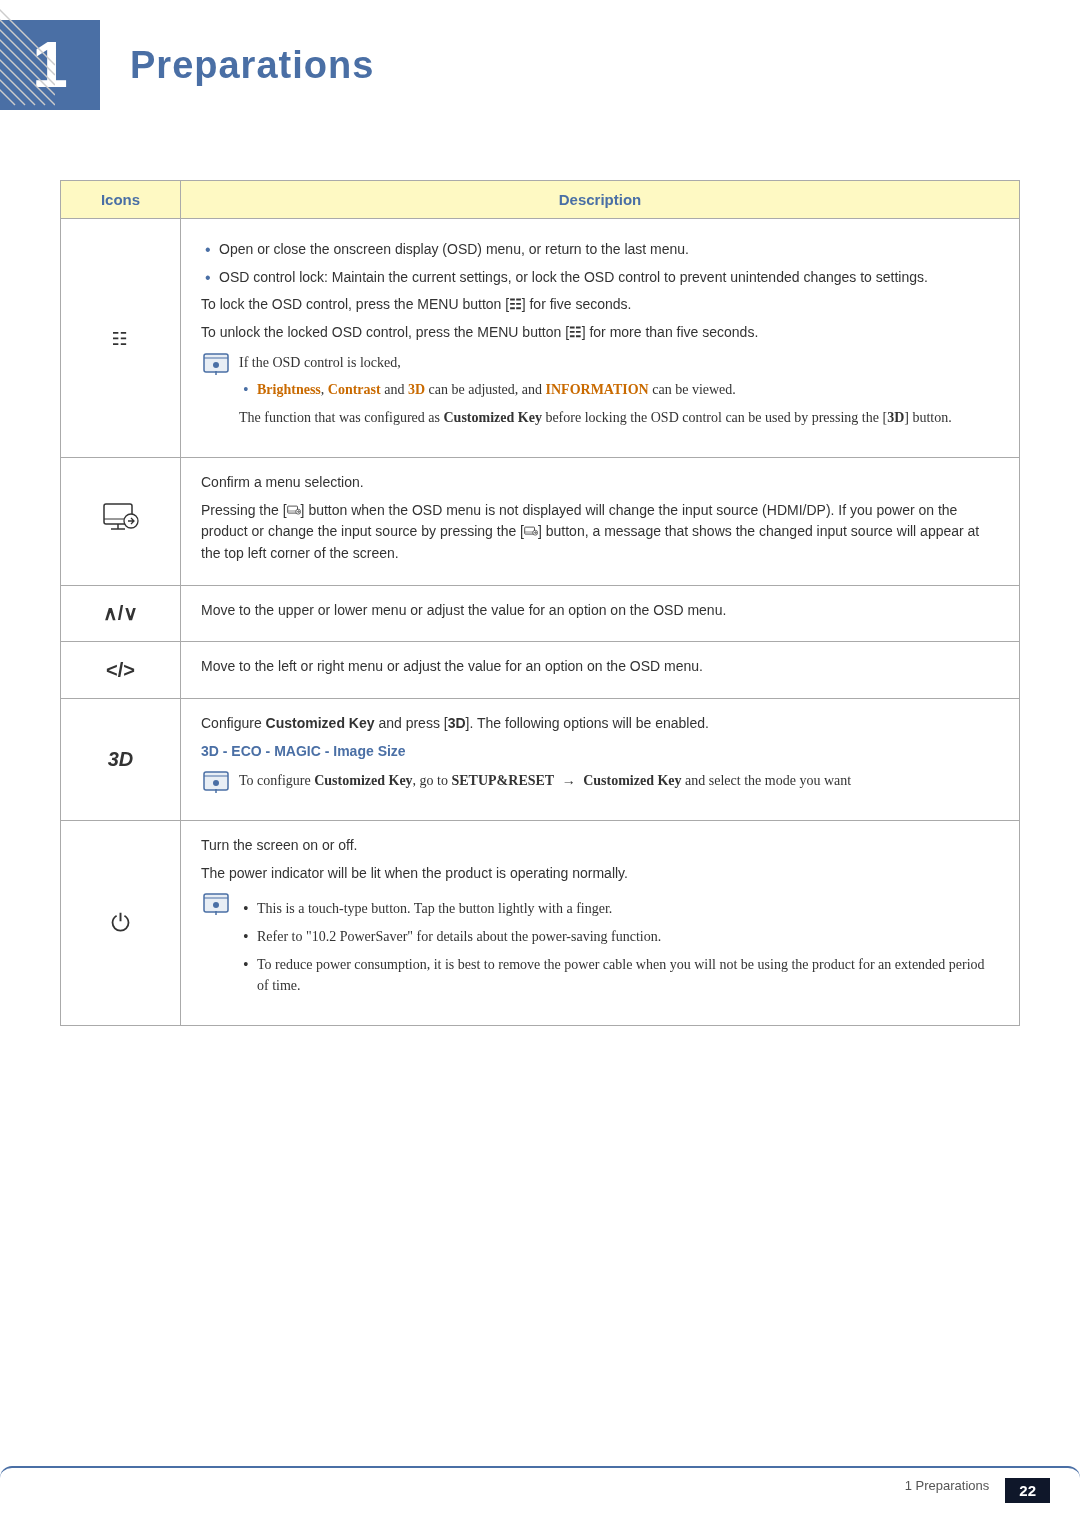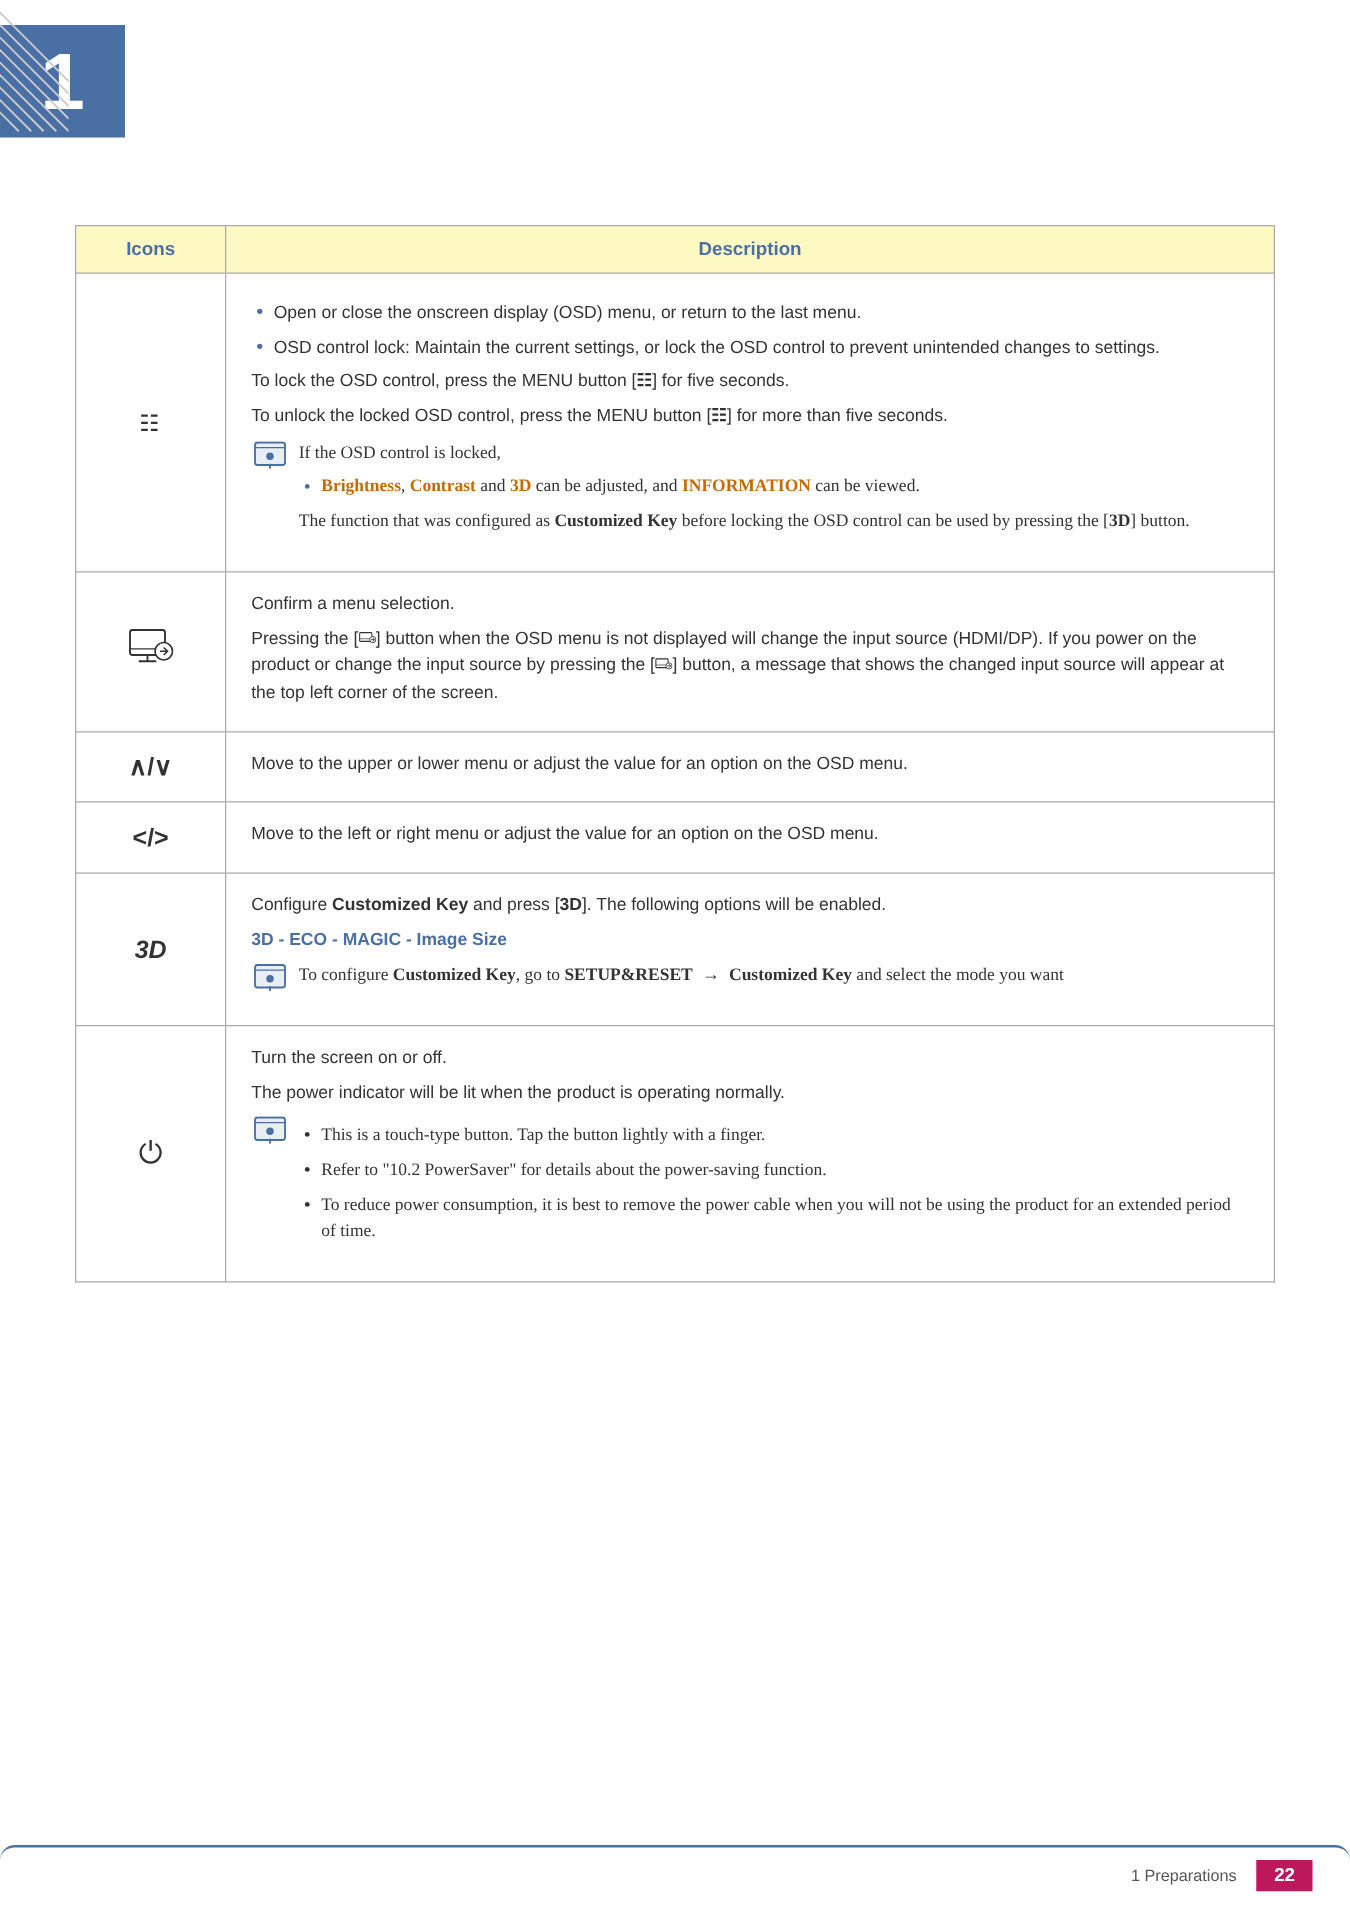--- a/index.html
+++ b/index.html
@@ -136,37 +136,37 @@
     }
 
     p { margin-bottom: 6px; line-height: 1.55; }
 
     
     .arrow { margin: 0 4px; }
 
     
     .page-footer {
       position: absolute;
-      bottom: 4px;
+      bottom: 14px;
       left: 0;
       right: 0;
       border-top: 2px solid #4a6fa5;
       display: flex;
       justify-content: flex-end;
-      align-items: center;
+      align-items: flex-start;
       padding: 10px 30px;
       font-size: 13px;
       color: #555;
       border-radius: 12px;
     }
     .footer-chapter {
       margin-right: 16px;
     }
     .footer-page {
-      background: #be185d;
+      background: #0f172a;
       color: #fff;
       padding: 4px 14px;
       font-weight: bold;
       font-size: 15px;
     }
 
     
     .icon-menu { font-size: 18px; letter-spacing: 2px; }
     .icon-source { font-size: 22px; }
     .icon-updown { font-size: 20px; font-weight: bold; }
@@ -197,20 +197,21 @@
       <line x1="-10" y1="40" x2="55" y2="105" stroke="#ccc" stroke-width="1.5"></line>
       <line x1="-10" y1="50" x2="45" y2="105" stroke="#ccc" stroke-width="1.5"></line>
       <line x1="-10" y1="60" x2="35" y2="105" stroke="#ccc" stroke-width="1.5"></line>
       <line x1="-10" y1="70" x2="25" y2="105" stroke="#ccc" stroke-width="1.5"></line>
       <line x1="-10" y1="80" x2="15" y2="105" stroke="#ccc" stroke-width="1.5"></line>
     </svg>
   </div>
   <div class="chapter-number-block">
     <span>1</span>
   </div>
+  <div class="chapter-title">Preparations</div>
 </div>
 
 <div class="main-content">
   <table class="icons-table">
     <thead>
       <tr>
         <th>Icons</th>
         <th>Description</th>
       </tr>
     </thead>

